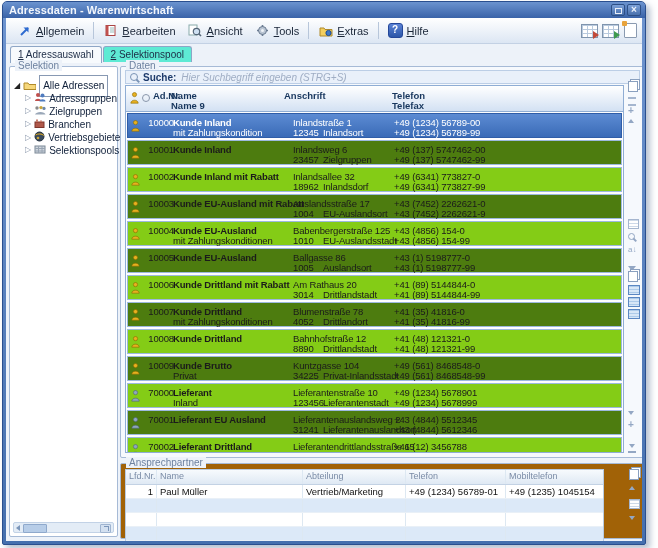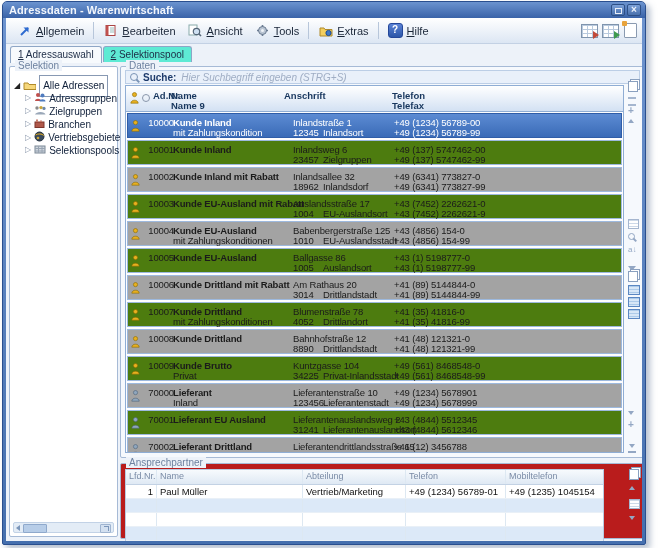--- a/index.html
+++ b/index.html
@@ -46,21 +46,21 @@
   .tabstrip{position:absolute;left:0;right:0;top:27px;height:18px;display:flex;align-items:center;padding-left:4px;gap:1px}
   .tab{font-size:10px;padding:2px 7px 2px 7px;border:1px solid #8ea6c6;border-bottom:none;
        border-radius:3px 3px 0 0;background:#5eead4;color:#1c2b45;height:16px;box-sizing:border-box;cursor:default;white-space:nowrap}
   .tab::first-letter{text-decoration:underline}
   .tab.active{background:#f7fafd;height:17px}
   
   .panel{position:absolute;border:1px solid #a6bad6;border-radius:2px;box-sizing:border-box}
   .panel-label{position:absolute;top:-7px;left:5px;background:#edf2f9;padding:0 3px;font-size:10px;color:#6e82a0;white-space:nowrap}
   .sel-panel{left:3px;top:48px;width:109px;height:471px;background:#fff}
   .daten-panel{left:114px;top:48px;width:525px;height:392px;background:#f6f9fd}
-  .contacts-panel{left:114px;top:445px;width:525px;height:76px;background:#b91c1c}
+  .contacts-panel{left:114px;top:445px;width:525px;height:76px;background:#a16207}
   
   .tnode{position:absolute;display:flex;align-items:center;gap:3px;font-size:10px;color:#10203a;white-space:nowrap;cursor:default}
   .tnode .box{border:1px solid #8899b3;background:#fff;padding:4px 3px;line-height:12px}
   .exp{font-size:8px;color:#222;font-family:"DejaVu Sans",sans-serif;line-height:8px}
   .col{font-size:8px;color:#8a97ab;font-family:"DejaVu Sans",sans-serif;line-height:8px}
   .sel-scroll{position:absolute;left:3px;right:3px;bottom:3px;height:11px;background:#e3ecf6;border:1px solid #c2d2e6;
               border-radius:2px;box-sizing:border-box}
   .sarrow{position:absolute;left:2px;top:2px;width:0;height:0;border-top:3px solid transparent;border-bottom:3px solid transparent;border-right:4px solid #7b96ba}
   .sthumb{position:absolute;left:9px;top:1px;width:22px;height:7px;background:#b7cde8;border:1px solid #8fa9cc;border-radius:1px}
   .sgrip{position:absolute;right:2px;top:1px;width:9px;height:7px;background:#d3e0f0;border:1px solid #9fb4d0;border-radius:1px}
@@ -73,21 +73,21 @@
   .mag::after{content:"";position:absolute;width:4px;height:1.5px;background:#7a93b5;transform:rotate(45deg);right:-3px;bottom:-1px}
   .search-label{font-weight:bold;color:#1d3a6b}
   .search-ph{font-style:italic;color:#9fadc4}
   
   .grid{position:absolute;left:4px;top:18px;width:497px;height:366px;border:1px solid #8fadd4;background:#fdfdfe;overflow:hidden}
   .ghead{position:absolute;left:0;top:0;right:0;height:25px;background:linear-gradient(#ffffff,#d3e1f3);
          border-bottom:1px solid #8fadd4;font-size:9.5px;font-weight:bold;color:#17365d}
   .ghead span{position:absolute;white-space:nowrap}
   .rows{position:absolute;left:0;right:0;top:25px;bottom:0;overflow:hidden}
   .arow{position:relative;height:25px;margin:2px 1px 0 1px;border:1px solid #9db9de;box-sizing:border-box;
-        background:#a3a3a3;font-size:9.5px;letter-spacing:-.15px;color:#1b1b1b;cursor:default}
+        background:#84cc16;font-size:9.5px;letter-spacing:-.15px;color:#1b1b1b;cursor:default}
   .arow.alt{background:#4d7c0f}
   .arow.sel{background:linear-gradient(#5c8bd3,#3a6bb7);border-color:#2f5da8;color:#fff}
   .arow span{position:absolute;white-space:nowrap}
   .f-adnr{left:20px;top:3px;width:26px;text-align:right}
   .f-name{left:45px;top:3px;font-weight:bold}
   .f-name2{left:45px;top:13px;font-weight:normal}
   .f-street{left:165px;top:3px}
   .f-zip{left:165px;top:13px}
   .f-city{left:195px;top:13px}
   .f-tel{left:266px;top:3px}

